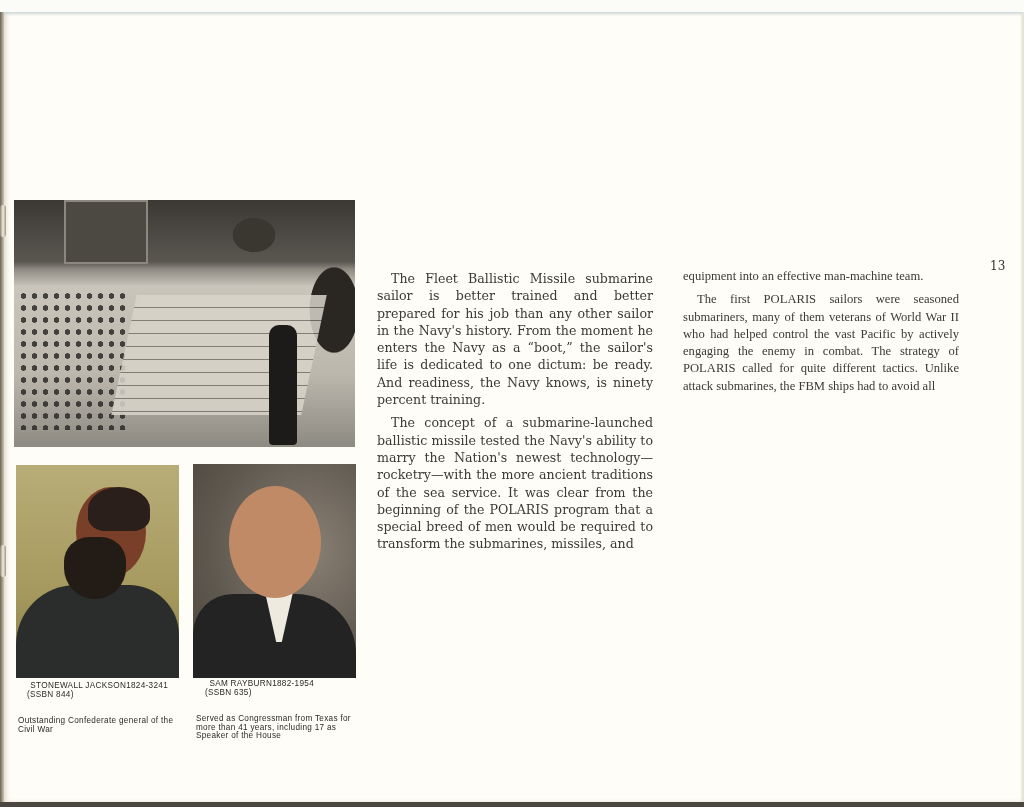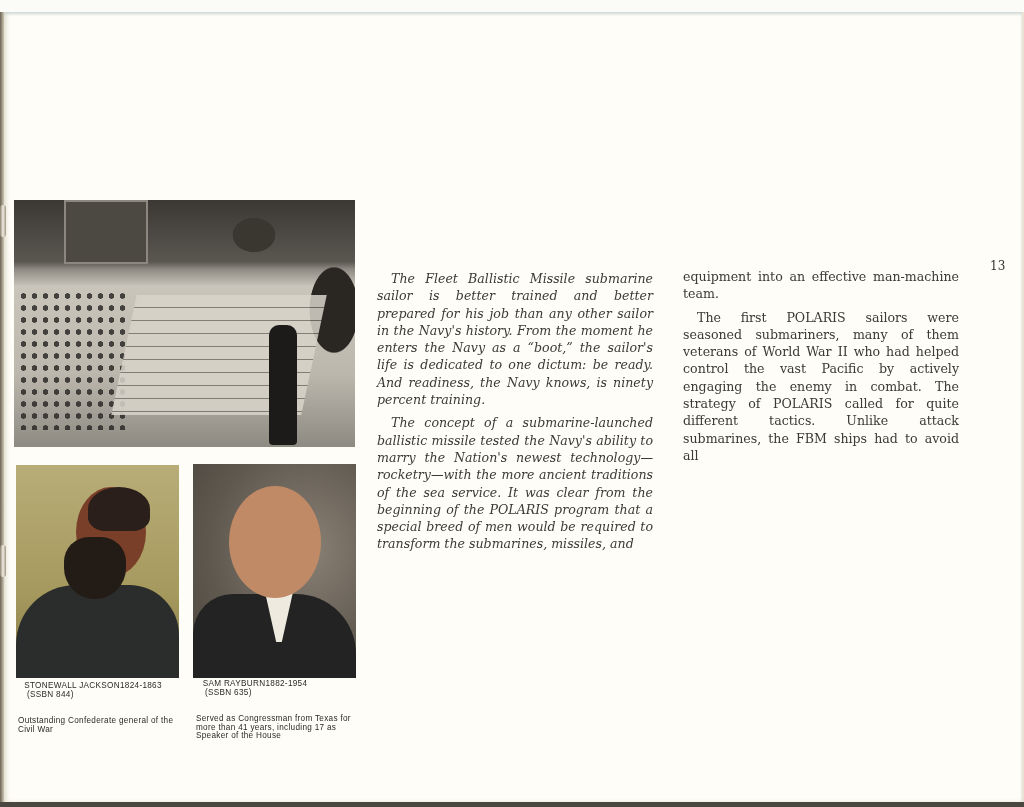--- a/index.html
+++ b/index.html
@@ -40,32 +40,32 @@
     .photo-rayburn {
       left: 193px; top: 464px; width: 163px; height: 214px;
       background: radial-gradient(ellipse at 70% 40%, #8a8175 0%, #5f584f 60%, #4a443c 100%);
     }
     .portrait-body { position:absolute; background:#2b2d2c; }
     .portrait-head { position:absolute; border-radius:50%; }
     .caption {
       position:absolute; font-family:"Liberation Sans", sans-serif; font-size:8.2px; line-height:8.6px;
       color:#2b2a26; letter-spacing:0.3px;
     }
-    .caption .name-line { display:flex; justify-content:center; width: 150px; }
+    .caption .name-line { display:flex; justify-content:flex-end; width: 150px; }
     .caption .sub { padding-left:9px; }
     .caption .desc { margin-top:18px; }
     
     .column {
       position:absolute; width: 276px; font-size:12.6px; line-height:17.3px; color:#3a3a36;
       text-align: justify;
     }
     .column p { margin:0 0 6px 0; text-indent: 14px; }
     .column p.cont { text-indent: 0; }
-    .col1 { left: 377px; top: 270px; font-style: italic; }
-    .col2 { left: 683px; top: 268px; }
+    .col1 { left: 377px; top: 270px; }
+    .col2 { left: 683px; top: 268px; font-family: Liberation Serif, serif; }
     .page-number { position:absolute; left: 990px; top: 259px; font-size:12px; color:#333; }
   </style>
 </head>
 <body>
 
 <div class="top-strip"></div>
 <div class="page"></div>
 <div class="left-edge"></div>
 <div class="staple" style="top:205px;"></div>
 <div class="staple" style="top:545px;"></div>
@@ -87,21 +87,21 @@
 
 <div class="photo photo-rayburn" title="Painted portrait of Sam Rayburn">
   <div class="portrait-body" style="left:0;top:130px;width:163px;height:84px;border-radius:40px 60px 0 0;background:#222322;"></div>
   <div style="position:absolute;left:72px;top:128px;width:28px;height:50px;background:#eeeae0;clip-path:polygon(0 0,100% 0,60% 100%,40% 100%);"></div>
   <div class="portrait-head" style="left:36px;top:22px;width:92px;height:112px;background:#c08a66;"></div>
 </div>
 
 <div class="caption" style="left:18px;top:682px;">
   <div class="name-line">
     <span>STONEWALL JACKSON</span>
-    <span>1824-1863</span>
+    <span>1824-3241</span>
   </div>
   <div class="sub">(SSBN 844)</div>
   <div class="desc" style="width:160px;">Outstanding Confederate general of the Civil War</div>
 </div>
 
 <div class="caption" style="left:196px;top:680px;">
   <div class="name-line" style="width:118px;">
     <span>SAM RAYBURN</span>
     <span>1882-1954</span>
   </div>

